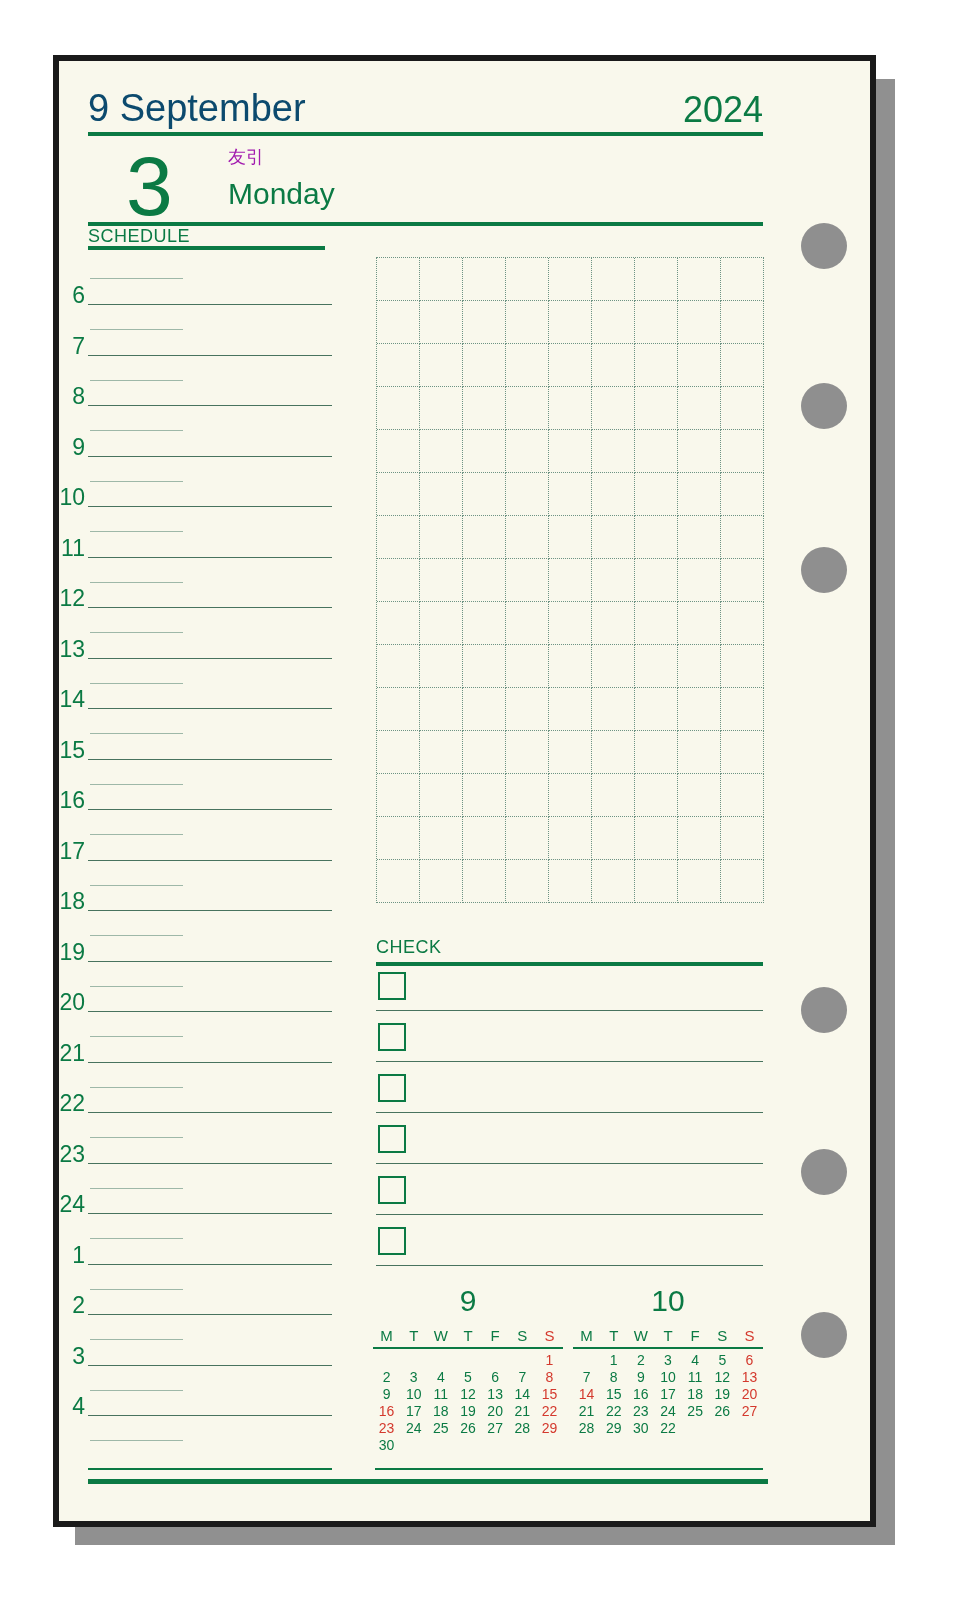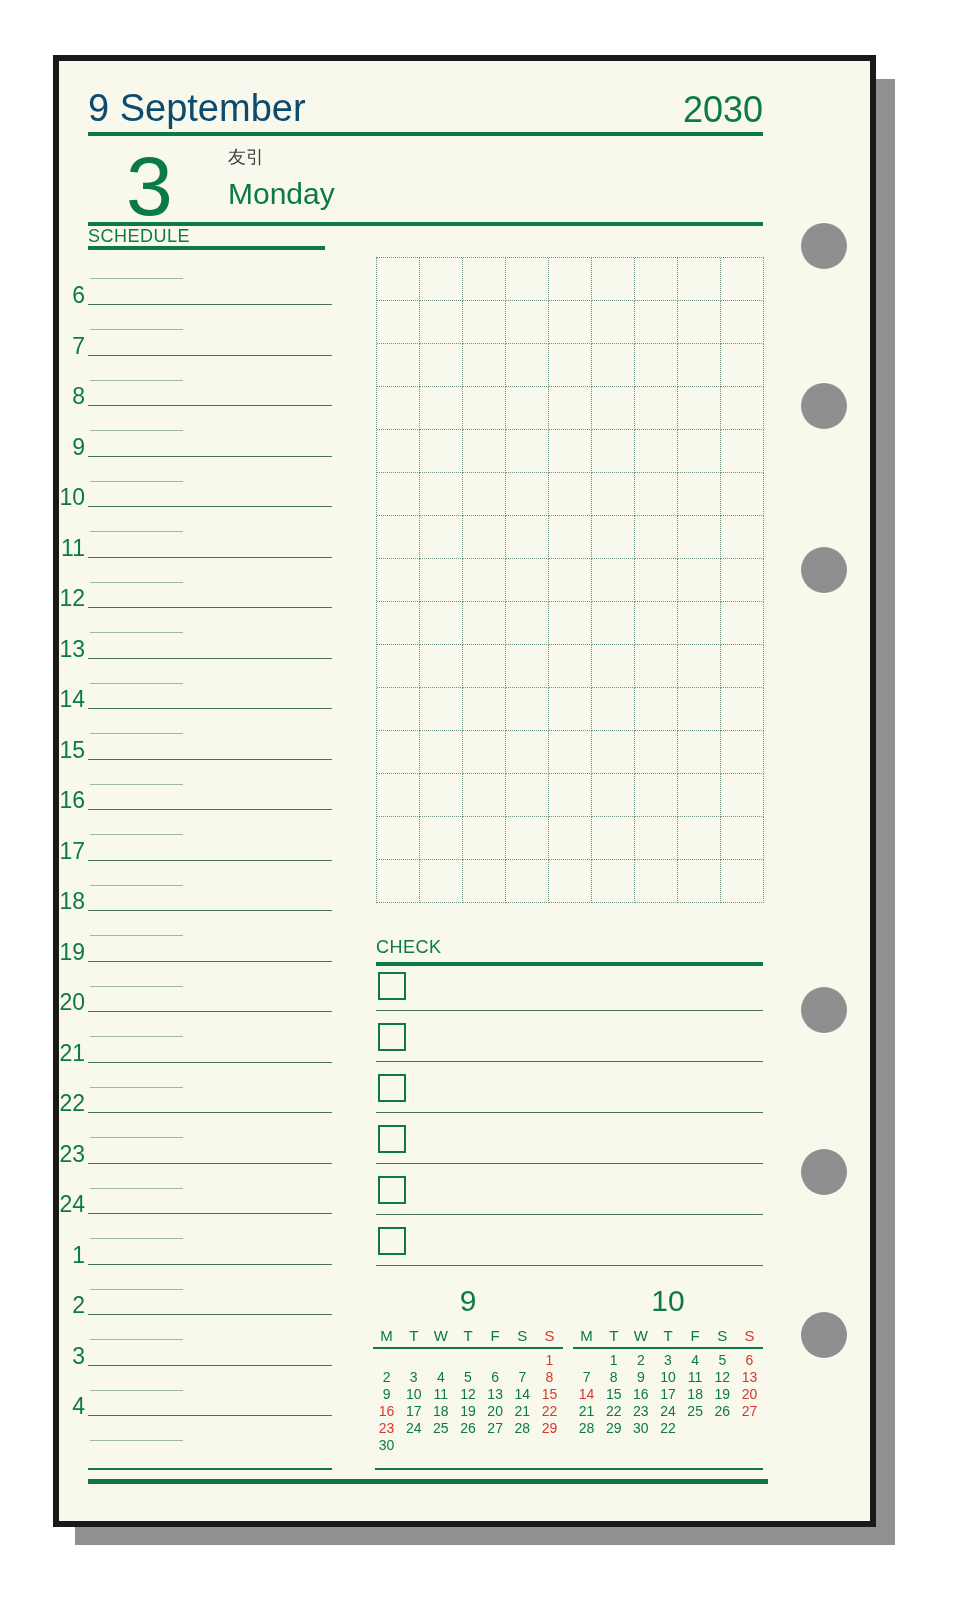--- a/index.html
+++ b/index.html
@@ -12,21 +12,21 @@
   .page::after { content:""; position:absolute; inset:0; border:6px solid #1a1a1a; pointer-events:none; }
 
   .abs { position:absolute; }
   .rule { position:absolute; background:#0b7a44; }
 
   .header-month { left:35px; top:31px; font-size:38px; line-height:44px; color:#0c4a6e; }
   .header-year  { right:113px; top:33px; font-size:36px; line-height:44px; color:#0b7a44; }
   .rule-top { left:35px; top:77px; width:675px; height:4px; }
 
   .day-number { left:73px; top:93px; font-size:84px; line-height:76px; color:#0b7a44; }
-  .rokuyo { left:175px; top:90px; font-size:18px; color:#404040; }
+  .rokuyo { left:175px; top:90px; font-size:18px; color:#a21caf; }
   .weekday { left:175px; top:121px; font-size:30px; line-height:36px; color:#0b7a44; }
   .rule-day { left:35px; top:167px; width:675px; height:4px; }
 
   .schedule-label { left:35px; top:171px; font-size:18px; letter-spacing:.5px; color:#0b7a44; }
   .rule-schedule { left:35px; top:191px; width:237px; height:4px; }
 
   .hour-line { position:absolute; left:35px; width:244px; height:1px; background:#48735e; }
   .half-line { position:absolute; left:37px; width:93px; height:1px; background:#9eb8a8; }
   .hour-num  { position:absolute; right:791px; font-size:23px; line-height:24px; color:#0b7a44; text-align:right; white-space:nowrap; }
 
@@ -60,21 +60,21 @@
 </style>
 </head>
 <body>
 
 <div class="stage">
   <div class="shadow"></div>
 
   <div class="page">
 
     <div class="abs header-month">9 September</div>
-    <div class="abs header-year">2030</div>
+    <div class="abs header-year">2024</div>
     <div class="rule rule-top"></div>
 
     <div class="abs day-number">3</div>
     <div class="abs rokuyo">友引</div>
     <div class="abs weekday">Monday</div>
     <div class="rule rule-day"></div>
 
     <div class="abs schedule-label">SCHEDULE</div>
     <div class="rule rule-schedule"></div>
     <div id="schedule-lines">

